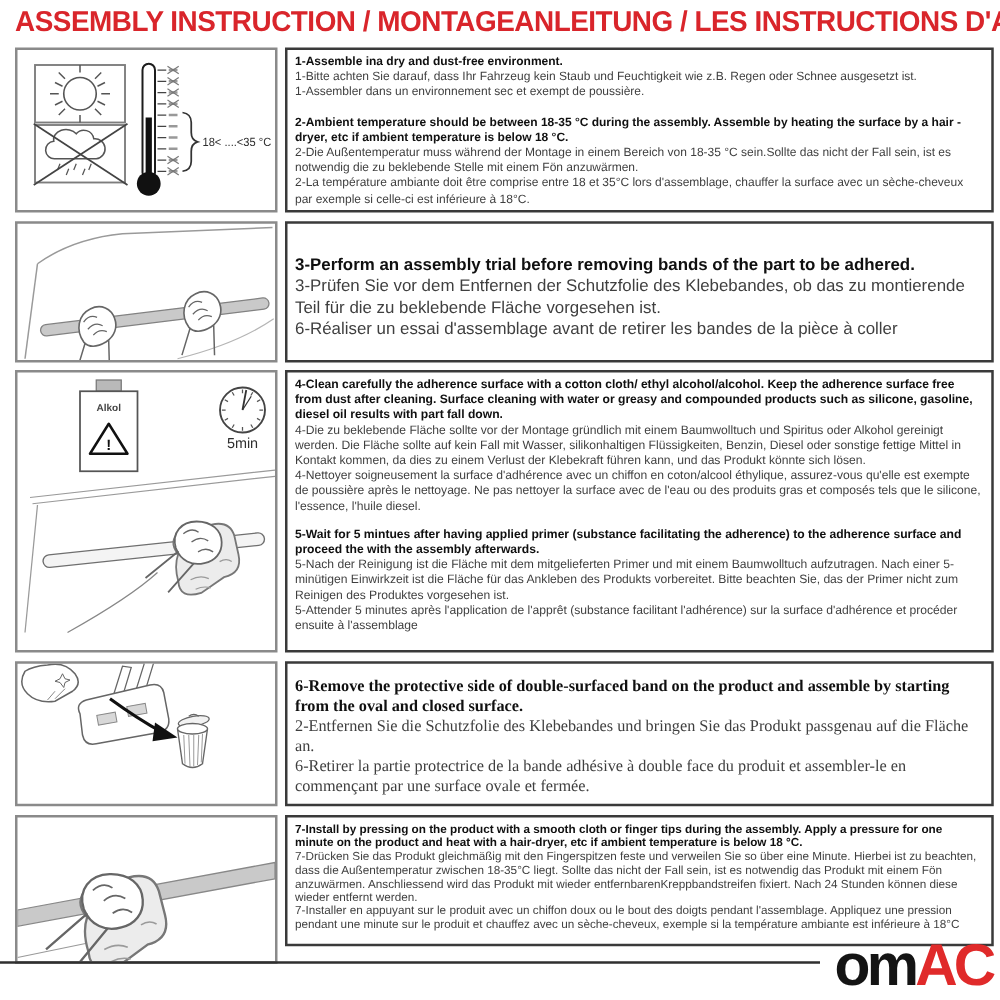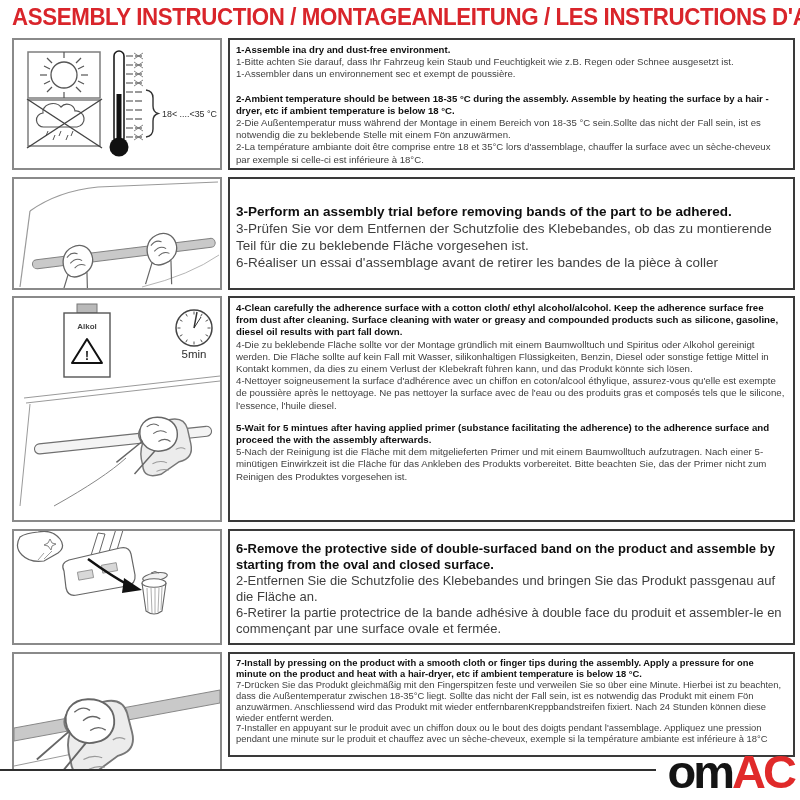--- a/index.html
+++ b/index.html
@@ -18,21 +18,21 @@
   p { margin:0; color:#3f3f3f; }
   p.b { font-weight:bold; color:#101010; }
   .sm  { font-size:9.6px; line-height:12.2px; }
   .sm3 { font-size:9.7px; line-height:12.2px; }
   .xs  { font-size:9.4px; line-height:10.9px; }
   .lg  { font-size:13.5px; line-height:17px; }
   .md  { font-size:13px;  line-height:16px; }
   .gap { height:12px; }
   .gap8 { height:10px; }
   .padtop22 { padding-top:24px; }
-  .padtop8 { padding-top:10px; }
+  .padtop8 { padding-top:10px;font-family:Liberation Serif, serif; }
   .rule { position:absolute; left:0; top:769px; width:656px; height:2px; background:#2f2f2f; }
   .logo {
     position:absolute; right:6px; top:745px; height:54px; display:flex; align-items:center;
     font-weight:bold; font-size:47px; letter-spacing:-3px; line-height:54px; white-space:nowrap;
   }
   .logo .blk { text-transform:lowercase; }
   svg { display:block; }
   svg text { font-family:"Liberation Sans", sans-serif; }
 </style>
 </head>
@@ -215,20 +215,21 @@
     </svg>
   </div>
 
   <div class="box tbox" style="left:228px; top:296px; width:567px; height:226px;">
     <p class="b sm3">4-Clean carefully the adherence surface with a cotton cloth/ ethyl alcohol/alcohol. Keep the adherence surface free from dust after cleaning. Surface cleaning with water or greasy and compounded products such as silicone, gasoline, diesel oil results with part fall down.</p>
     <p class="sm3">4-Die zu beklebende Fläche sollte vor der Montage gründlich mit einem Baumwolltuch und Spiritus oder Alkohol gereinigt werden. Die Fläche sollte auf kein Fall mit Wasser, silikonhaltigen Flüssigkeiten, Benzin, Diesel oder sonstige fettige Mittel in Kontakt kommen, da dies zu einem Verlust der Klebekraft führen kann, und das Produkt könnte sich lösen.</p>
     <p class="sm3">4-Nettoyer soigneusement la surface d'adhérence avec un chiffon en coton/alcool éthylique, assurez-vous qu'elle est exempte de poussière après le nettoyage. Ne pas nettoyer la surface avec de l'eau ou des produits gras et composés tels que le silicone, l'essence, l'huile diesel.</p>
     <div class="gap8"></div>
     <p class="b sm3">5-Wait for 5 mintues after having applied primer (substance facilitating the adherence) to the adherence surface and proceed the with the assembly afterwards.</p>
     <p class="sm3">5-Nach der Reinigung ist die Fläche mit dem mitgelieferten Primer und mit einem Baumwolltuch aufzutragen. Nach einer 5-minütigen Einwirkzeit ist die Fläche für das Ankleben des Produkts vorbereitet. Bitte beachten Sie, das der Primer nicht zum Reinigen des Produktes vorgesehen ist.</p>
+    <p class="sm3">5-Attender 5 minutes après l'application de l'apprêt (substance facilitant l'adhérence) sur la surface d'adhérence et procéder ensuite à l'assemblage</p>
   </div>
 
   <div class="box ibox" style="left:12px; top:529px; width:210px; height:116px;">
     <svg width="206" height="112" viewBox="0 0 206 112">
 
       <polygon points="74,34 84,2 91,3 81,36" fill="#fff" stroke="#666" stroke-width="1"></polygon>
       <polygon points="92,30 102,-2 109,-1 99,32" fill="#fff" stroke="#666" stroke-width="1"></polygon>
       <polygon points="72,34 84,31 86,39 74,42" fill="#e6e6e6" stroke="#888" stroke-width="0.8"></polygon>
       <polygon points="90,30 102,27 104,35 92,38" fill="#e6e6e6" stroke="#888" stroke-width="0.8"></polygon>
 

